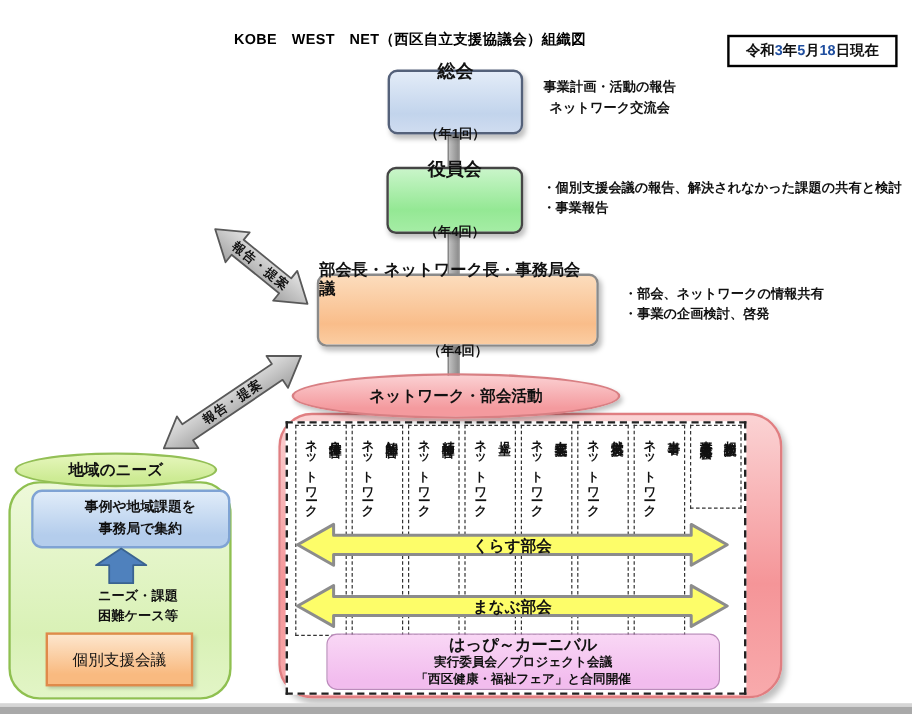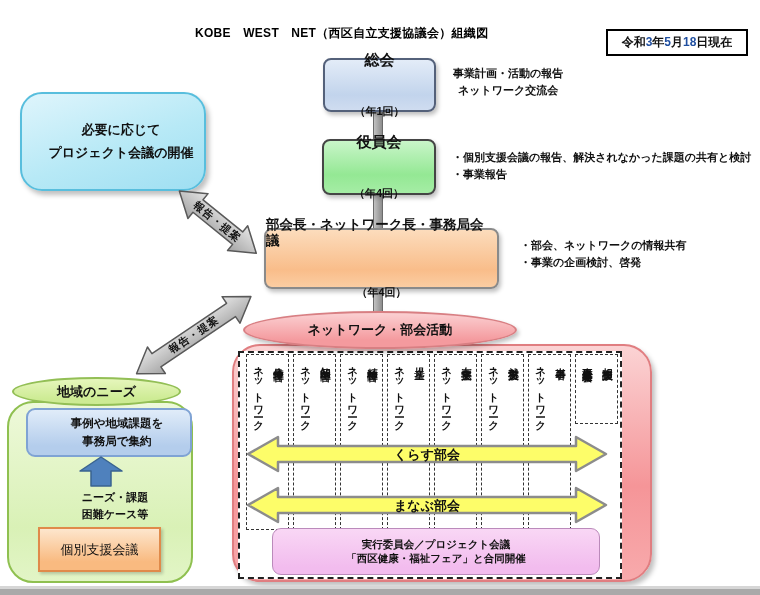--- a/index.html
+++ b/index.html
@@ -177,22 +177,20 @@
   <div class="abs sidenote pre note2">・個別支援会議の報告、解決されなかった課題の共有と検討
 ・事業報告</div>
 
   <div class="abs nodebox bukaicho">
     <div class="bt">部会長・ネットワーク長・事務局会議</div>
     <div class="bf">（年4回）</div>
   </div>
   <div class="abs sidenote pre note3">・部会、ネットワークの情報共有
 ・事業の企画検討、啓発</div>
 
-  <div class="abs projbox pre">必要に応じて
-プロジェクト会議の開催</div>
 
   <div class="abs darrow" style="left:167px;top:204px;width:101px;height:37px;transform:rotate(39deg);">
     <svg width="101" height="37" viewBox="0 0 101 37" preserveAspectRatio="none">
       <defs>
         <linearGradient id="g1" x1="0" y1="0" x2="0" y2="1">
           <stop offset="0" stop-color="#e6e6e6"></stop>
             <stop offset="1" stop-color="#a3a3a3"></stop>
         </linearGradient>
       </defs>
       <polygon points="1,18 25,2 25,10 76,10 76,2 100,18 76,34 76,26 25,26 25,34" fill="url(#g1)" stroke="#595959" stroke-width="1.5" stroke-linejoin="round"></polygon>
@@ -236,20 +234,21 @@
   <div class="abs ylabel" style="top:446px;">くらす部会</div>
 
   <div class="abs yarrow" style="top:485px;">
     <svg width="362" height="40" viewBox="0 0 362 40" preserveAspectRatio="none">
       <polygon points="2,20 32,3 32,12 330,12 330,3 360,20 330,37 330,28 32,28 32,37" fill="#fdfd69" stroke="#8c8c8c" stroke-width="2.5" stroke-linejoin="round"></polygon>
     </svg>
   </div>
   <div class="abs ylabel" style="top:497px;">まなぶ部会</div>
 
   <div class="abs carnival">
+    <div class="ct">はっぴ～カーニバル</div>
     <div class="cl">実行委員会／プロジェクト会議</div>
     <div class="cl">「西区健康・福祉フェア」と合同開催</div>
   </div>
 
   <div class="abs greenframe"></div>
   <div class="abs aggbox pre">事例や地域課題を
 事務局で集約</div>
   <div class="abs needsellipse">地域のニーズ</div>
 
   <div class="abs" style="left:79px;top:456px;width:44px;height:31px;z-index:2;">

